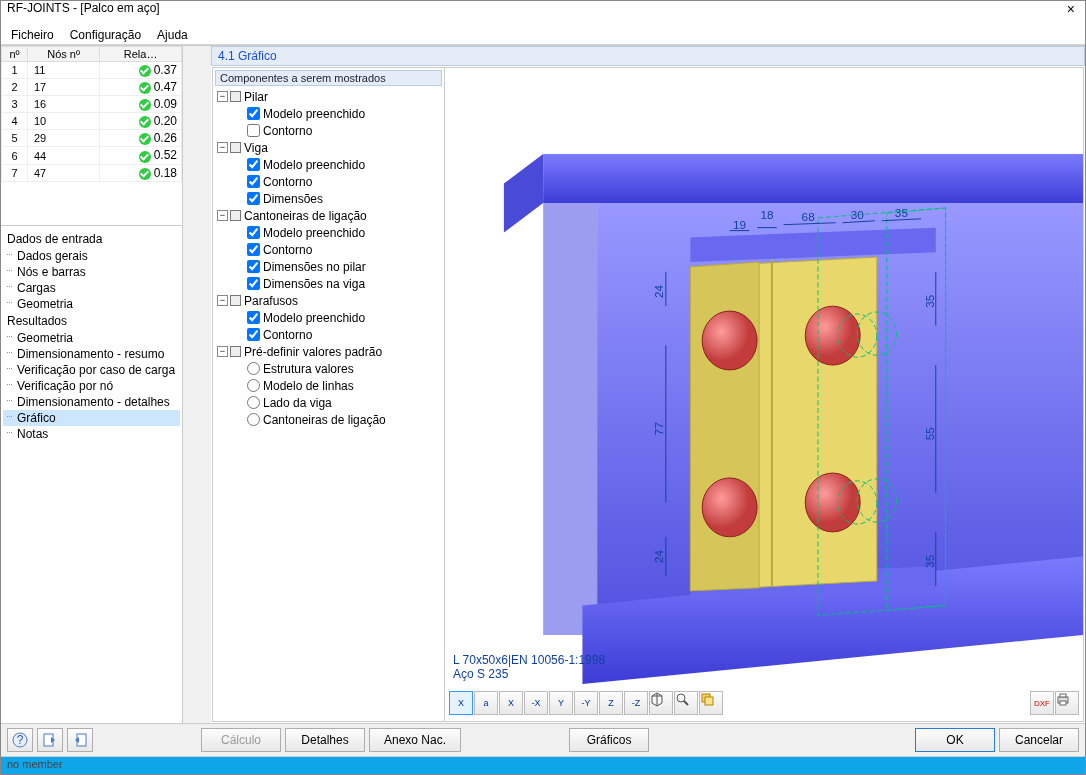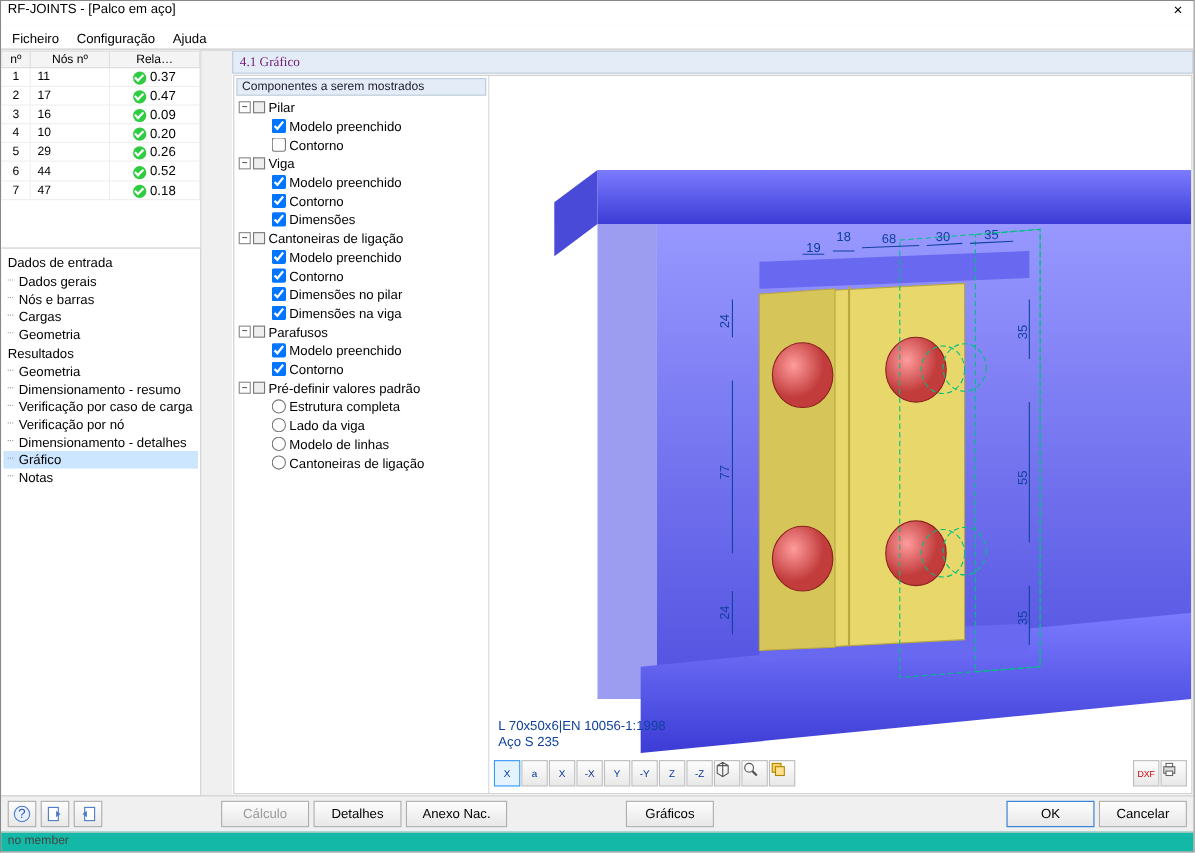--- a/index.html
+++ b/index.html
@@ -10,30 +10,30 @@
 .menubar { display: flex; align-items: flex-end; height: 22px; padding: 0 2px; background: #fff; border-bottom: 1px solid #d4d4d4; }
 .menubar .menu-item { padding: 2px 8px; cursor: pointer; }
 .main { display: flex; flex: 1; overflow: hidden; border-top: 1px solid #ccc; gap: 28px; }
 .left-col { width: 182px; display: flex; flex-direction: column; border-right: 1px solid #ccc; background: #fff; }
 .table-area { flex: 0 0 180px; border-bottom: 1px solid #ccc; overflow: auto; background: #fff; }
 table { border-collapse: collapse; width: 100%; }
 th { background: #f4f4f4; border: 1px solid #ddd; padding: 1px 4px; font-weight: normal; text-align: center; font-size: 11px; }
 td { border: 1px solid #eee; padding: 1px 4px; font-size: 11px; }
 td.num { text-align: center; width: 26px; }
 td.node { text-align: left; padding-left: 6px; margin-top: 20px; }
-td.ratio { text-align: center; white-space: nowrap; }
+td.ratio { text-align: right; white-space: nowrap; }
 .check-icon { display: inline-block; width: 12px; height: 12px; border-radius: 50%; background: #2ecc40; position: relative; vertical-align: middle; margin-right: 3px; }
 .check-icon::after { content: ""; position: absolute; left: 3px; top: 1px; width: 3px; height: 6px; border: solid #fff; border-width: 0 2px 2px 0; transform: rotate(45deg); }
 .nav-tree { flex: 1; overflow: auto; padding: 4px 2px; font-size: 11px; }
 .nav-tree .group { padding: 2px 4px; }
 .nav-tree .item { padding: 1px 4px 1px 14px; cursor: pointer; position: relative; }
 .nav-tree .item::before { content: ""; position: absolute; left: 4px; top: 6px; width: 5px; height: 1px; border-top: 1px dotted #999; }
 .nav-tree .item.selected { background: #cde6ff; }
 .right-col { flex: 1; display: flex; flex-direction: column; background: #fff; }
-.panel-header { background: #e4ecf7; border: 1px solid #bcd; padding: 2px 6px; font-size: 12px; color: #701a75; font-family: Liberation Serif, serif; }
+.panel-header { background: #e4ecf7; border: 1px solid #bcd; padding: 2px 6px; font-size: 12px; color: #1d4ed8; }
 .panel-body { flex: 1; display: flex; border: 1px solid #ccc; margin: 1px; overflow: hidden; }
 .tree-panel { width: 232px; border-right: 1px solid #ccc; overflow: auto; padding-top: 2px; font-size: 11px; }
 .tree-panel .caption { background: #e4ecf7; border: 1px solid #bcd; padding: 1px 4px; margin: 0 2px 2px 2px; font-size: 11px; color: #223; }
 .tnode { display: flex; align-items: center; padding: 0 2px 0 0; height: 17px; white-space: nowrap; }
 .tnode .expander { width: 11px; height: 11px; border: 1px solid #888; font-size: 9px; line-height: 9px; text-align: center; margin-right: 2px; cursor: pointer; background: #fff; }
 .tnode .spacer { display: inline-block; }
 .tnode input[type=checkbox] { margin-right: 3px; }
 .tnode input[type=radio] { margin-right: 3px; }
 .tnode .icon-sq { width: 11px; height: 11px; border: 1px solid #777; background: #eee; margin-right: 3px; display: inline-block; }
 .viewer { flex: 1; position: relative; background: #fff; overflow: hidden; }
@@ -43,21 +43,21 @@
 .toolbar .tbtn { width: 24px; height: 24px; border: 1px solid #bbb; background: linear-gradient(#fdfdfd,#e8e8e8); display: flex; align-items: center; justify-content: center; cursor: pointer; font-size: 10px; position: relative; }
 .toolbar .spacer-flex { flex: 1; }
 .toolbar .tbtn.active { border-color: #3399ff; background: #e5f3ff; }
 .footer { display: flex; align-items: center; padding: 4px 6px; gap: 4px; border-top: 1px solid #ccc; background: #f0f0f0; }
 .footer .btn, .footer .iconbtn { height: 24px; border: 1px solid #adadad; background: linear-gradient(#fdfdfd,#e8e8e8); cursor: pointer; display: flex; align-items: center; justify-content: center; }
 .footer .iconbtn { width: 26px; }
 .footer .btn { padding: 0 14px; min-width: 80px; }
 .footer .btn.disabled { color: #999; }
 .footer .btn.primary { border-color: #2a7ad2; }
 .footer .gap { flex: 1; }
-.statusbar { height: 18px; padding: 1px 6px; font-size: 11px; color: #444; border-top: 1px solid #ccc; background: #14b8a6; }
+.statusbar { height: 18px; padding: 1px 6px; font-size: 11px; color: #444; border-top: 1px solid #ccc; background: #0ea5e9; }
 .axis-icon { font-size: 9px; color: #003399; }
 </style>
 </head>
 <body>
 
 <div class="titlebar">
   <span class="title">RF-JOINTS - [Palco em aço]</span>
   <span class="close">×</span>
 </div>
 
@@ -227,31 +227,31 @@
 
         <div class="tnode">
             <span class="spacer" style="width:4px"></span>
             <span class="expander">−</span>
             <span class="icon-sq"></span>
             <span>Pré-definir valores padrão</span>
           </div>
         <div class="tnode">
             <span class="spacer" style="width:34px"></span>
             <input type="radio" name="pd" style="">
-            <span>Estrutura completa</span>
+            <span>Estrutura valores</span>
+          </div>
+        <div class="tnode">
+            <span class="spacer" style="width:34px"></span>
+            <input type="radio" name="pd" style="">
+            <span>Modelo de linhas</span>
           </div>
         <div class="tnode">
             <span class="spacer" style="width:34px"></span>
             <input type="radio" name="pd" style="">
             <span>Lado da viga</span>
-          </div>
-        <div class="tnode">
-            <span class="spacer" style="width:34px"></span>
-            <input type="radio" name="pd" style="">
-            <span>Modelo de linhas</span>
           </div>
         <div class="tnode">
             <span class="spacer" style="width:34px"></span>
             <input type="radio" name="pd" style="">
             <span>Cantoneiras de ligação</span>
           </div>
       </div>
 
       <div class="viewer">
         <svg viewBox="0 0 650 630">

